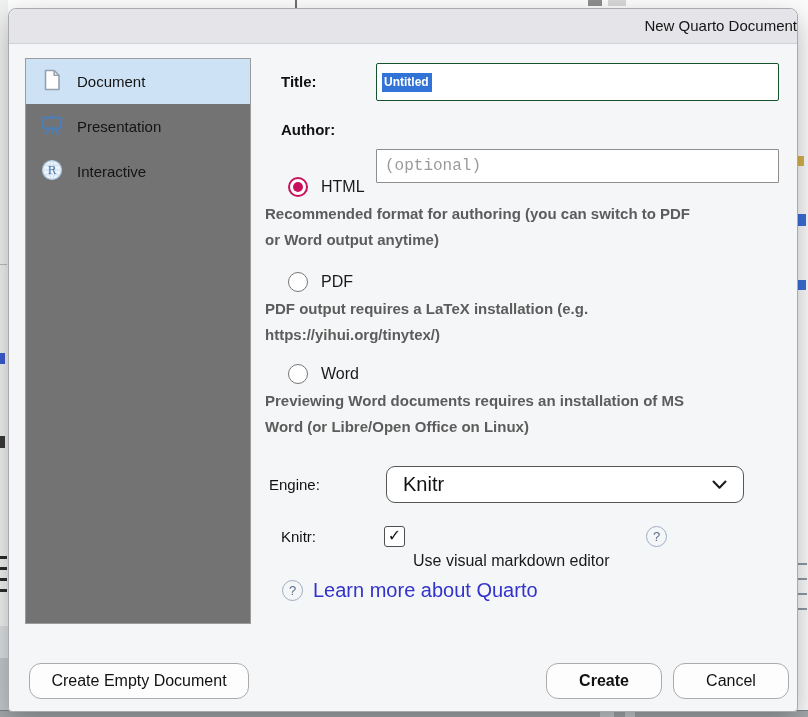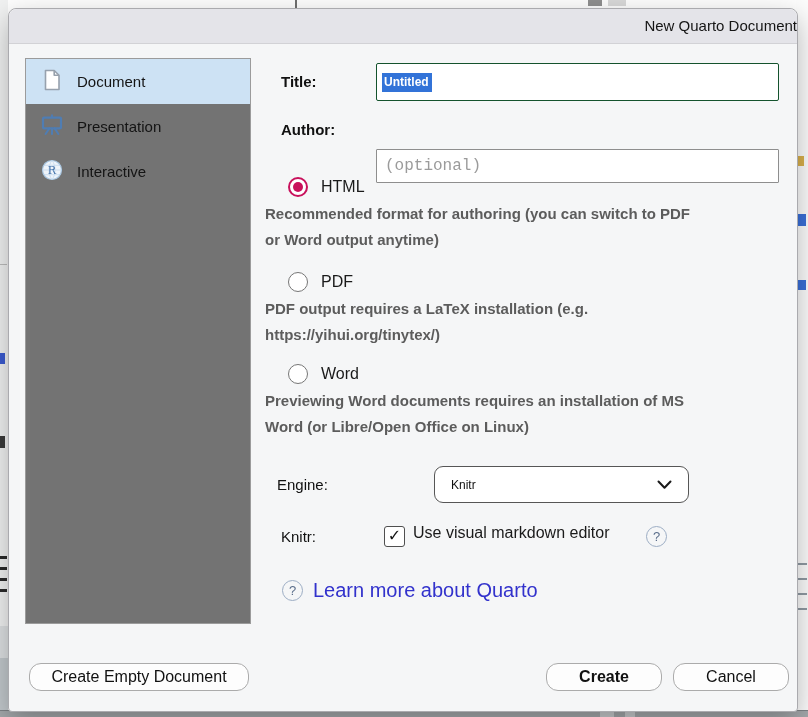--- a/index.html
+++ b/index.html
@@ -65,43 +65,42 @@
   .radio.selected::after{
     content:"";position:absolute;left:2.5px;top:2.5px;width:10px;height:10px;
     border-radius:50%;background:var(--radio-accent,#c8115c);
   }
   .radio-label{position:absolute;font-size:16px;color:#1a1a1a;line-height:20px;}
   .desc{
     position:absolute;left:256px;width:505px;font-size:15px;line-height:26px;
     color:#5c5c5c;white-space:pre-line;font-weight:bold;
   }
   .select{
-    position:absolute;left:377px;top:457px;width:255px;height:37px;
+    position:absolute;left:377px;top:457px;width:358px;height:37px;
     background:#fff;border:1.5px solid #565656;border-radius:9px;
     box-sizing:border-box;display:flex;align-items:center;
-    padding:0 16px;font-size:12px;color:#111;justify-content:space-between;
+    padding:0 16px;font-size:20px;color:#111;justify-content:space-between;
     cursor:default;
-    margin-left:48px;
   }
   .checkbox{
     position:absolute;left:375px;top:517px;width:21px;height:21px;
     background:#fff;border:1.5px solid #4f4f4f;border-radius:3px;
     box-sizing:border-box;text-align:center;line-height:17px;
     font-size:16px;font-weight:bold;color:#111;
   }
   .help-circle{
     display:inline-block;width:21px;height:21px;border-radius:50%;
     border:1.5px solid #9cadc4;color:#5b6e8b;font-size:13px;
     text-align:center;line-height:19px;box-sizing:border-box;background:transparent;
   }
   .link-row{position:absolute;left:273px;top:570px;display:flex;align-items:center;gap:10px;}
   .link{font-size:20px;color:var(--link,#3232cc);cursor:pointer;}
   
   .btn{
-    position:absolute;top:654px;height:28px;
+    position:absolute;top:654px;height:36px;
     background:#fdfdfd;border:1px solid #ababab;border-radius:12px;
     font-size:16px;color:#111;cursor:default;
     font-family:"Liberation Sans","DejaVu Sans",sans-serif;
   }
   .btn-create-empty{left:20px;width:220px;}
   .btn-create{left:537px;width:116px;font-weight:bold;}
   .btn-cancel{left:664px;width:116px;}
 </style>
 </head>
 <body>
@@ -189,35 +188,35 @@
   <div class="radio" style="left:279px;top:263px;"></div>
   <div class="radio-label" style="left:312px;top:263px;">PDF</div>
   <div class="desc" style="top:287px;">PDF output requires a LaTeX installation (e.g.
 https://yihui.org/tinytex/)</div>
 
   <div class="radio" style="left:279px;top:355px;"></div>
   <div class="radio-label" style="left:312px;top:355px;">Word</div>
   <div class="desc" style="top:379px;">Previewing Word documents requires an installation of MS
 Word (or Libre/Open Office on Linux)</div>
 
-  <div class="flabel" style="left:268px;top:457px;line-height:37px;">Engine:</div>
+  <div class="flabel" style="left:260px;top:457px;line-height:37px;">Engine:</div>
   <div class="select">
     <span>Knitr</span>
     <span style="display:inline-flex;">
       <svg width="15" height="10" viewBox="0 0 15 10">
           <path d="M1.5 1.5 L7.5 7.8 L13.5 1.5" stroke="#1a1a1a" stroke-width="2" fill="none" stroke-linecap="round" stroke-linejoin="round"></path>
         </svg>
     </span>
   </div>
 
   <div class="flabel" style="left:272px;top:517px;line-height:22px;">Knitr:</div>
   <div class="checkbox">
     <span>✓</span>
   </div>
-  <div class="radio-label" style="left:404px;top:513px;line-height:22px;">Use visual markdown editor</div>
+  <div class="radio-label" style="left:404px;top:541px;line-height:22px;">Use visual markdown editor</div>
   <span class="help-circle" style="position:absolute;left:637px;top:517px;"><span>?</span></span>
 
   <div class="link-row">
     <span class="help-circle"><span>?</span></span>
     <span class="link">Learn more about Quarto</span>
   </div>
 
   <button class="btn btn-create-empty">Create Empty Document</button>
   <button class="btn btn-create">Create</button>
   <button class="btn btn-cancel">Cancel</button>

